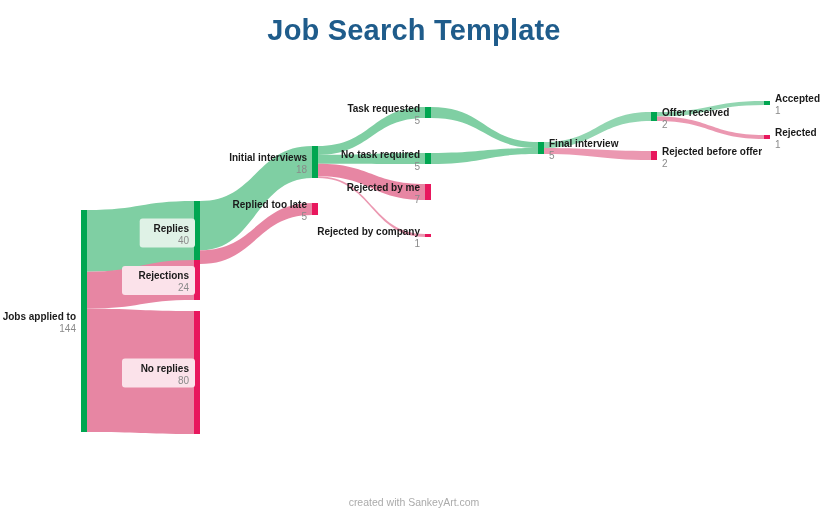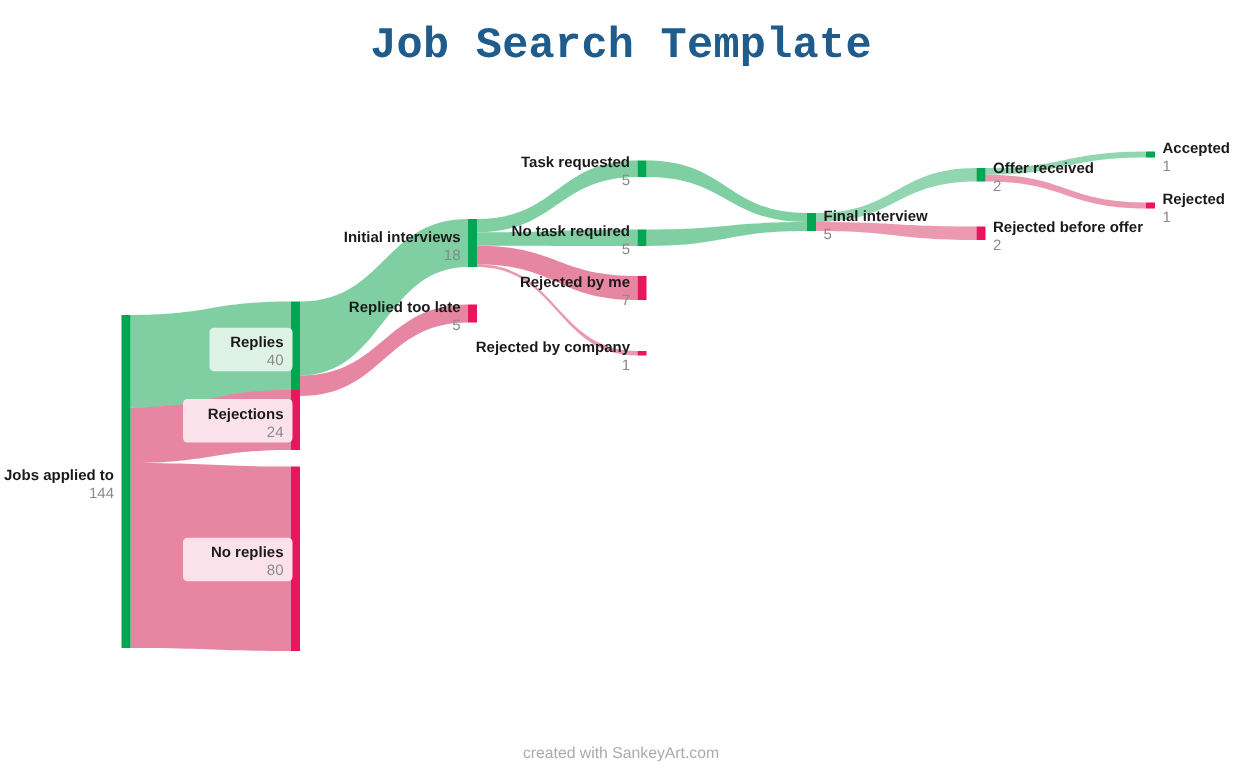--- a/index.html
+++ b/index.html
@@ -22,21 +22,21 @@
   #chart-title {
     position: absolute;
     top: 14px;
     left: 0;
     width: 828px;
     text-align: center;
     font-size: 29px;
     font-weight: bold;
     color: #1F5C8B;
     letter-spacing: 0.2px;
-    font-family: Liberation Mono, monospace;
+    font-family: Liberation Sans, sans-serif;
   }
   #footer-credit {
     position: absolute;
     bottom: 10px;
     left: 0;
     width: 828px;
     text-align: center;
     font-size: 10.5px;
     color: #ABABAB;
     font-family: "Liberation Sans", sans-serif;

